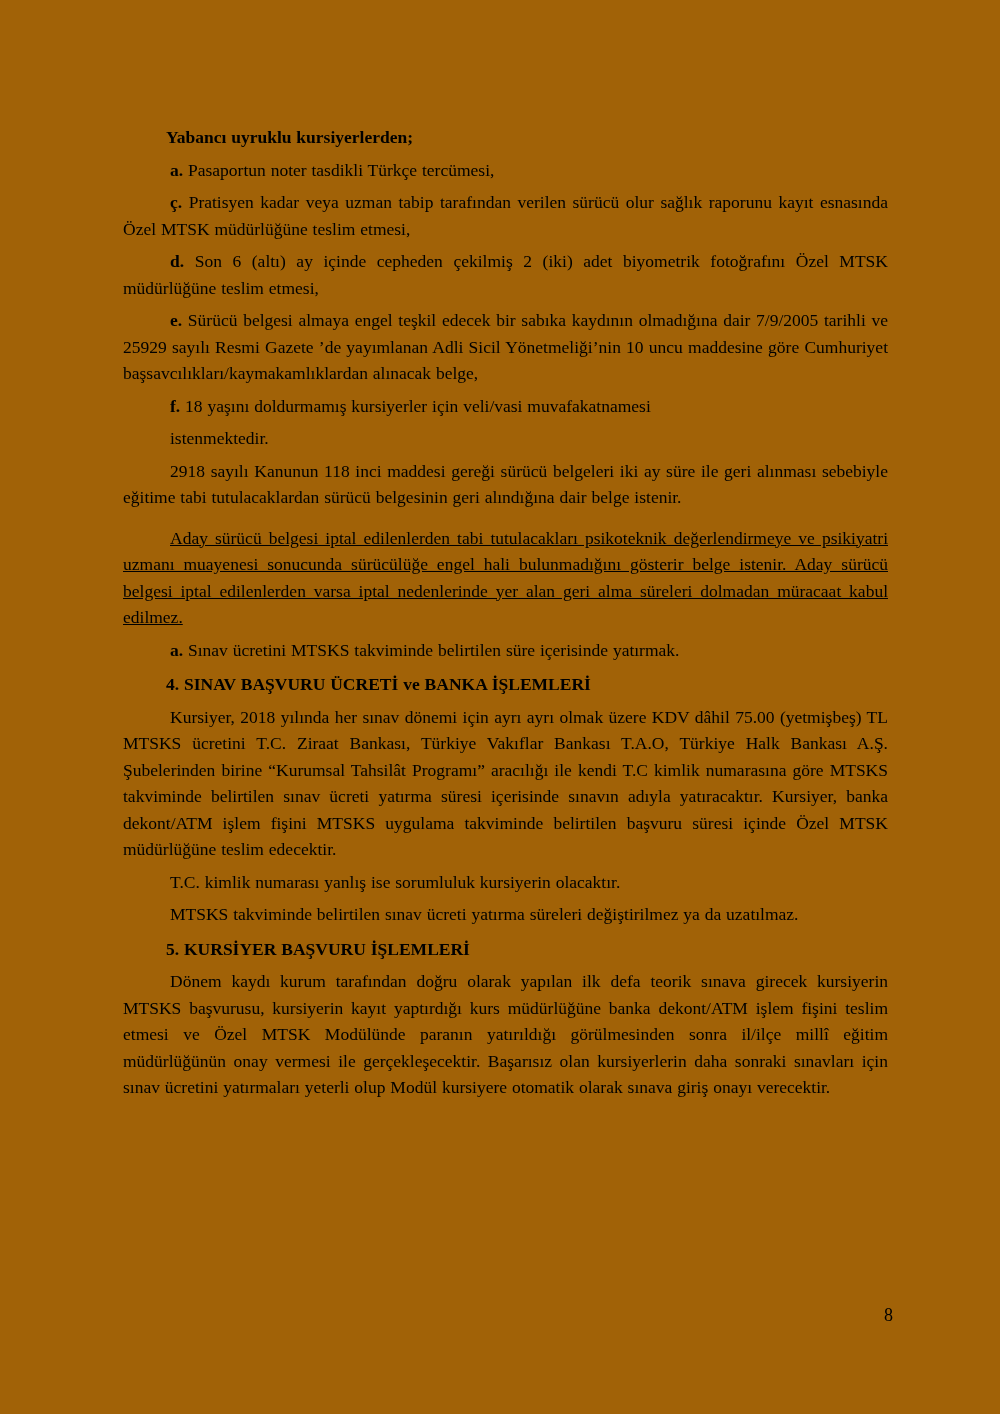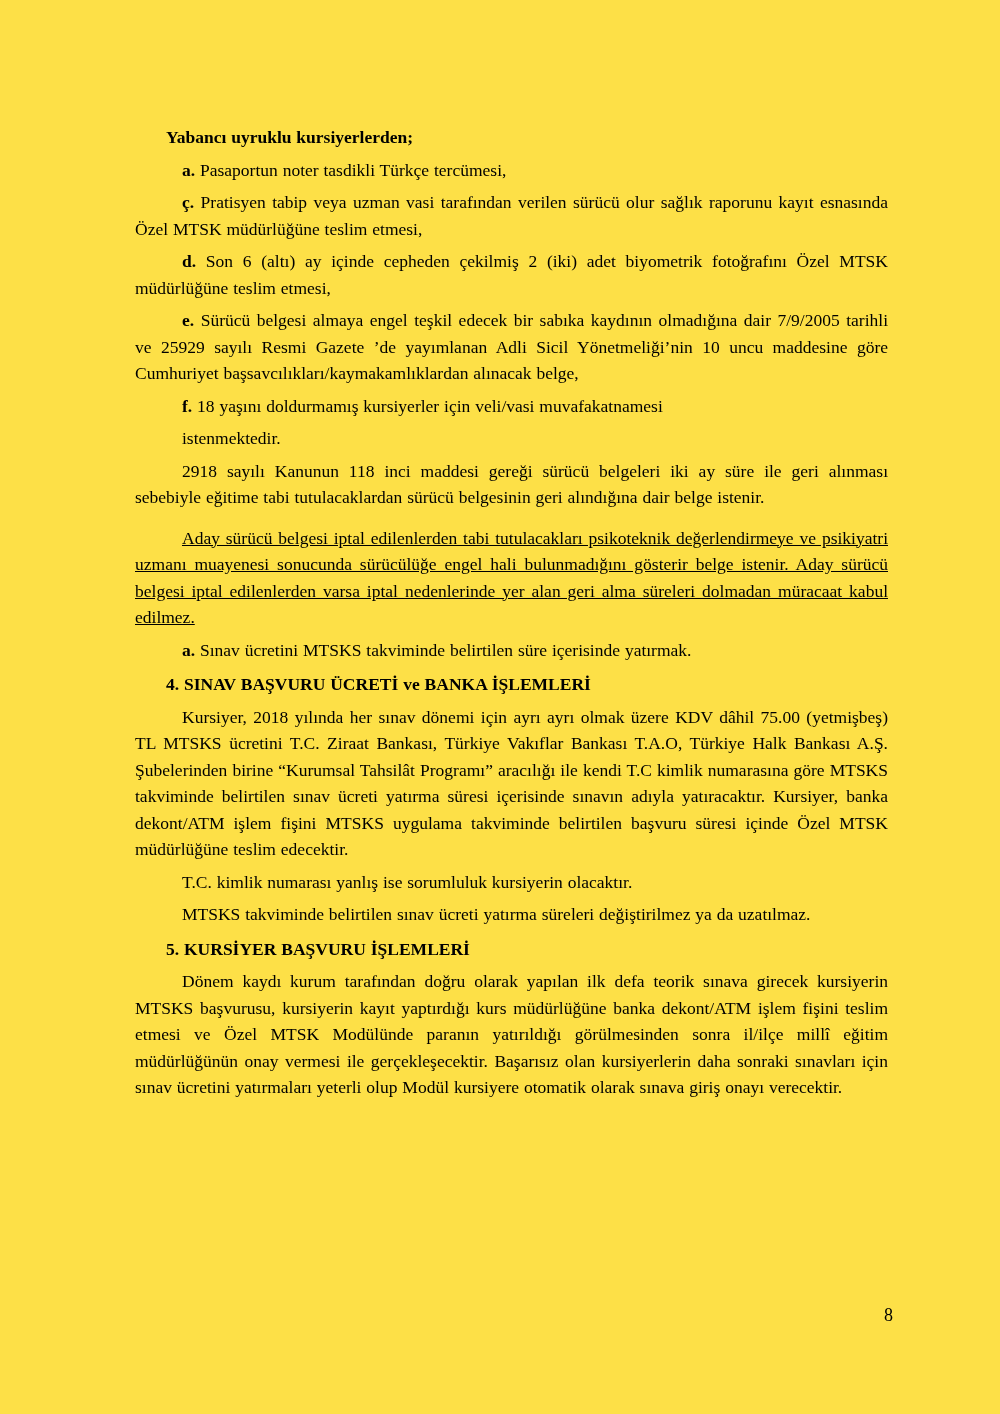--- a/index.html
+++ b/index.html
@@ -8,32 +8,32 @@
     height: 1414px;
     background: #ffffff;
     position: relative;
     font-family: "Liberation Serif", "DejaVu Serif", serif;
     color: #000000;
     overflow: hidden;
   }
   .page {
     position: absolute;
     inset: 0;
-    background: #fde047;
+    background: #a16207;
   }
   .doc {
     position: absolute;
     left: 119px;
     top: 116px;
     width: 769px;
   }
   .blk {
     font-size: 17.5px;
     line-height: 26.5px;
-    margin: 0 0 6px 16px;
+    margin: 0 0 6px 4px;
     text-indent: 47px;
     text-align: justify;
     word-spacing: 0.5px;
   }
   .blk.heading {
     font-weight: bold;
     text-align: left;
     margin: 8px 0 6px 0;
   }
   .blk.spaced { margin-top: 14px; text-decoration: underline; }
@@ -46,21 +46,21 @@
     line-height: 24px;
   }
 </style>
 </head>
 <body>
 
 <div class="page">
   <main class="doc">
       <p class="blk heading"><span>Yabancı uyruklu kursiyerlerden;</span></p>
       <p class="blk "><b class="pfx">a.</b><span> Pasaportun noter tasdikli Türkçe tercümesi,</span></p>
-      <p class="blk "><b class="pfx">ç.</b><span> Pratisyen tabip veya uzman vasi tarafından verilen sürücü olur sağlık raporunu kayıt esnasında Özel MTSK müdürlüğüne teslim etmesi,</span></p>
+      <p class="blk "><b class="pfx">ç.</b><span> Pratisyen kadar veya uzman tabip tarafından verilen sürücü olur sağlık raporunu kayıt esnasında Özel MTSK müdürlüğüne teslim etmesi,</span></p>
       <p class="blk "><b class="pfx">d.</b><span> Son 6 (altı) ay içinde cepheden çekilmiş 2 (iki) adet biyometrik fotoğrafını Özel MTSK müdürlüğüne teslim etmesi,</span></p>
       <p class="blk "><b class="pfx">e.</b><span> Sürücü belgesi almaya engel teşkil edecek bir sabıka kaydının olmadığına dair 7/9/2005 tarihli ve 25929 sayılı Resmi Gazete ’de yayımlanan Adli Sicil Yönetmeliği’nin 10 uncu maddesine göre Cumhuriyet başsavcılıkları/kaymakamlıklardan alınacak belge,</span></p>
       <p class="blk "><b class="pfx">f.</b><span> 18 yaşını doldurmamış kursiyerler için veli/vasi muvafakatnamesi</span></p>
       <p class="blk plain"><span>istenmektedir.</span></p>
       <p class="blk plain"><span>2918 sayılı Kanunun 118 inci maddesi gereği sürücü belgeleri iki ay süre ile geri alınması sebebiyle eğitime tabi tutulacaklardan sürücü belgesinin geri alındığına dair belge istenir.</span></p>
       <p class="blk plain spaced"><span>Aday sürücü belgesi iptal edilenlerden tabi tutulacakları psikoteknik değerlendirmeye ve psikiyatri uzmanı muayenesi sonucunda sürücülüğe engel hali bulunmadığını gösterir belge istenir. Aday sürücü belgesi iptal edilenlerden varsa iptal nedenlerinde yer alan geri alma süreleri dolmadan müracaat kabul edilmez.</span></p>
       <p class="blk "><b class="pfx">a.</b><span> Sınav ücretini MTSKS takviminde belirtilen süre içerisinde yatırmak.</span></p>
       <p class="blk heading"><span>4. SINAV BAŞVURU ÜCRETİ ve BANKA İŞLEMLERİ</span></p>
       <p class="blk plain"><span>Kursiyer, 2018 yılında her sınav dönemi için ayrı ayrı olmak üzere KDV dâhil 75.00 (yetmişbeş) TL MTSKS ücretini T.C. Ziraat Bankası, Türkiye Vakıflar Bankası T.A.O, Türkiye Halk Bankası A.Ş. Şubelerinden birine “Kurumsal Tahsilât Programı” aracılığı ile kendi T.C kimlik numarasına göre MTSKS takviminde belirtilen sınav ücreti yatırma süresi içerisinde sınavın adıyla yatıracaktır. Kursiyer, banka dekont/ATM işlem fişini MTSKS uygulama takviminde belirtilen başvuru süresi içinde Özel MTSK müdürlüğüne teslim edecektir.</span></p>
       <p class="blk plain"><span>T.C. kimlik numarası yanlış ise sorumluluk kursiyerin olacaktır.</span></p>

